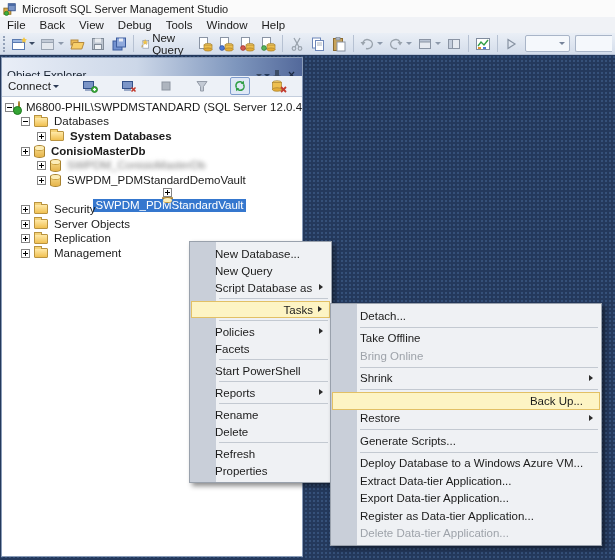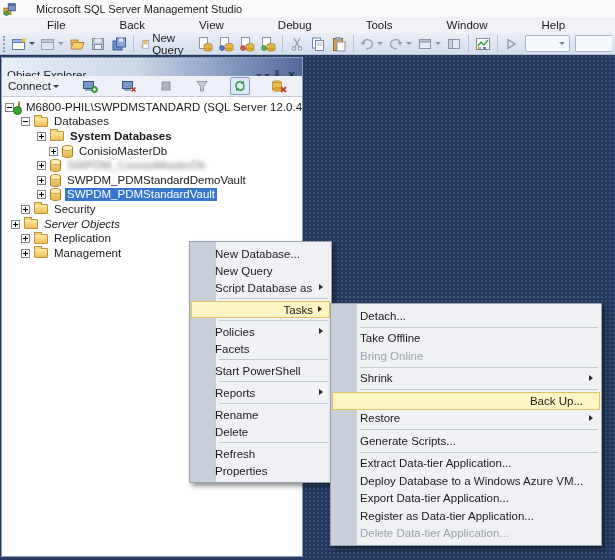--- a/index.html
+++ b/index.html
@@ -1,22 +1,22 @@
 <!DOCTYPE html>
 <html><head>
 <meta charset="utf-8">
 <style>
   * { box-sizing: border-box; margin: 0; padding: 0; }
   body { font-family: "Liberation Sans", sans-serif; }
   .screen { position: relative; width: 615px; height: 560px; overflow: hidden; background: #fff; }
 
   
-  .titlebar { height: 17px; background: #fbfbfb; display: flex; align-items: center; gap: 19px; padding-left: 3px; font-size: 11px; color: #1a1a1a; }
+  .titlebar { height: 17px; background: #fbfbfb; display: flex; align-items: center; gap: 5px; padding-left: 3px; font-size: 11px; color: #1a1a1a; }
   .menubar { height: 16px; background: #f0f2f6; display: flex; align-items: center; font-size: 11.5px; color: #1b1b1b; }
-  .mb-item { padding: 1px 7px; cursor: default; margin-left: 40px; }
+  .mb-item { padding: 1px 7px; cursor: default; }
   .toolbar { height: 22px; background: linear-gradient(#eaeff6, #d4ddeb); border-bottom: 1px solid #b4c0d4; display: flex; align-items: center; padding: 0 3px; gap: 1px; }
   .grip { width: 4px; height: 16px; margin-right: 2px; border-left: 2px dotted #93a1b8; }
   .tb-btn { height: 20px; display: flex; align-items: center; padding: 0 2px; border-radius: 2px; }
   .tb-sep { width: 1px; height: 17px; background: #b6c1d2; margin: 0 3px; }
   .tb-label { font-size: 11.5px; color: #1b1b1b; padding: 0 3px 0 2px; }
   .caret-dn { width: 0; height: 0; border-left: 3px solid transparent; border-right: 3px solid transparent; border-top: 3px solid #3a4a63; margin-left: 2px; }
   .combo { width: 72px; height: 17px; background: #f5f8fc; border: 1px solid #a9b5c8; border-radius: 2px; position: relative; margin-left: 4px; }
   .combo .cbtn { position: absolute; right: 1px; top: 1px; bottom: 1px; width: 13px; display: flex; align-items: center; justify-content: center; }
   .combo2 { width: 60px; border-right: none; border-radius: 2px 0 0 2px; }
 
@@ -349,46 +349,46 @@
           <div class="tree-row" style="padding-left: 19px;">
             <span class="exp exp-minus"></span>
             <span class="ic ic-folder"></span>
             <span class="lbl">Databases</span>
           </div>
           <div class="tree-row" style="padding-left: 35px; font-weight: bold;">
             <span class="exp exp-plus"></span>
             <span class="ic ic-folder"></span>
             <span class="lbl">System Databases</span>
           </div>
-          <div class="tree-row" style="padding-left: 47px;">
+          <div class="tree-row" style="padding-left: 19px; font-weight: bold;">
             <span class="exp exp-plus"></span>
             <span class="ic ic-database"></span>
             <span class="lbl">ConisioMasterDb</span>
           </div>
           <div class="tree-row" style="padding-left: 35px;">
             <span class="exp exp-plus"></span>
             <span class="ic ic-database"></span>
             <span class="lbl blur">SWPDM_ConisioMasterDb</span>
           </div>
           <div class="tree-row" style="padding-left: 35px;">
             <span class="exp exp-plus"></span>
             <span class="ic ic-database"></span>
             <span class="lbl">SWPDM_PDMStandardDemoVault</span>
           </div>
-          <div class="tree-row" style="padding-left: 35px;">
+          <div class="tree-row" style="padding-left: 35px; flex-direction: column;">
             <span class="exp exp-plus"></span>
             <span class="ic ic-database"></span>
             <span class="lbl sel">SWPDM_PDMStandardVault</span>
           </div>
           <div class="tree-row" style="padding-left: 19px;">
             <span class="exp exp-plus"></span>
             <span class="ic ic-folder"></span>
             <span class="lbl">Security</span>
           </div>
-          <div class="tree-row" style="padding-left: 9px; font-style: italic;">
+          <div class="tree-row" style="padding-left: 19px;">
             <span class="exp exp-plus"></span>
             <span class="ic ic-folder"></span>
             <span class="lbl">Server Objects</span>
           </div>
           <div class="tree-row" style="padding-left: 19px;">
             <span class="exp exp-plus"></span>
             <span class="ic ic-folder"></span>
             <span class="lbl">Replication</span>
           </div>
           <div class="tree-row" style="padding-left: 19px;">
@@ -471,24 +471,24 @@
         <div class="mitem">
           <span class="mlabel">Restore</span>
           <span class="marrow"></span>
         </div>
         <div class="msep"></div>
         <div class="mitem">
           <span class="mlabel">Generate Scripts...</span>
         </div>
         <div class="msep"></div>
         <div class="mitem">
+          <span class="mlabel">Deploy Database to a Windows Azure VM...</span>
+        </div>
+        <div class="mitem">
           <span class="mlabel">Extract Data-tier Application...</span>
-        </div>
-        <div class="mitem">
-          <span class="mlabel">Deploy Database to a Windows Azure VM...</span>
         </div>
         <div class="mitem">
           <span class="mlabel">Export Data-tier Application...</span>
         </div>
         <div class="mitem">
           <span class="mlabel">Register as Data-tier Application...</span>
         </div>
         <div class="mitem dis">
           <span class="mlabel">Delete Data-tier Application...</span>
         </div>

